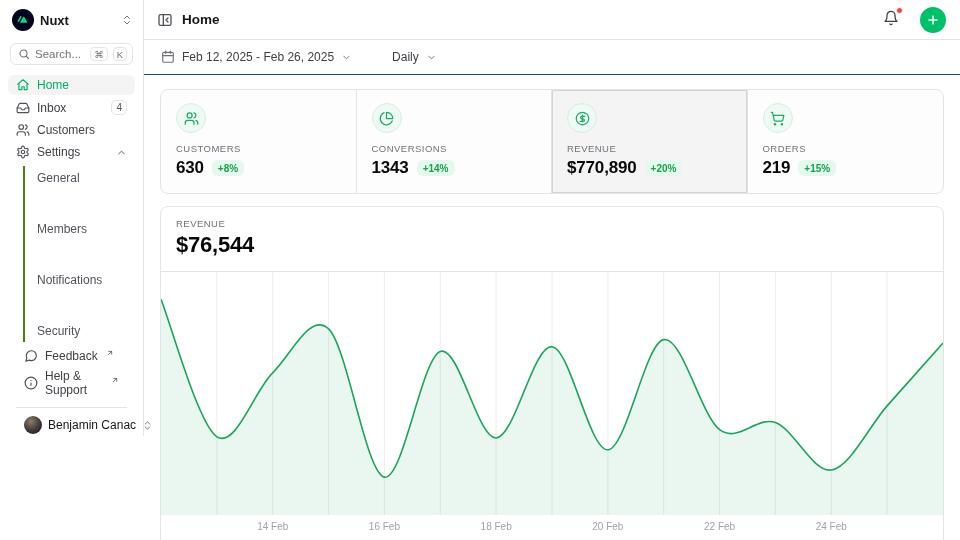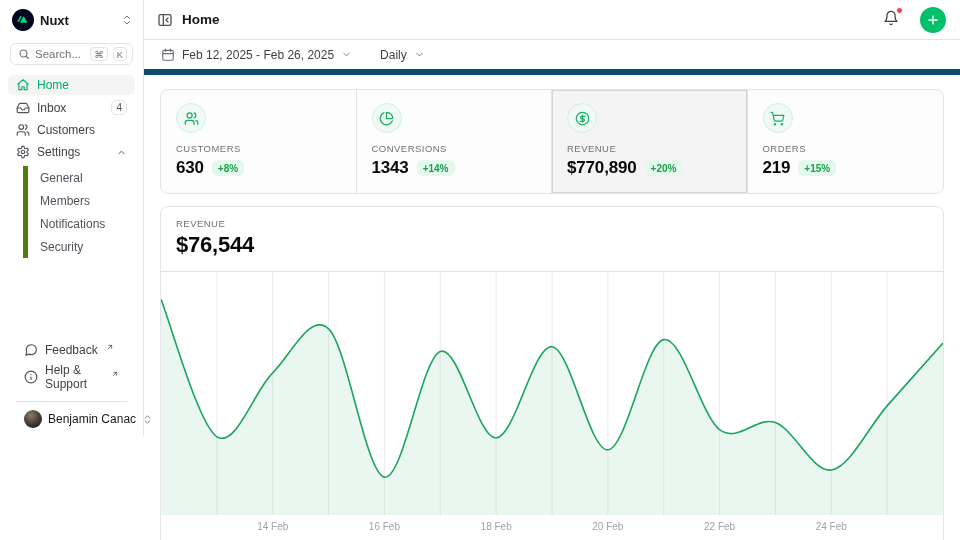--- a/index.html
+++ b/index.html
@@ -17,37 +17,37 @@
   .search-box { margin:6px 10px 2px; display:flex; align-items:center; gap:5px; border:1px solid #e4e4e7; border-radius:6px; padding:3px 5px 3px 7px; color:#71717a; font-size:11.5px; cursor:text; background:#fff; }
   .search-box .ph { flex:1; }
   .kbd { font-size:9.5px; border:1px solid #e4e4e7; border-radius:4px; padding:0 3px; color:#71717a; background:#fff; min-width:13px; height:14px; line-height:13px; text-align:center; }
   nav { padding:8px 8px 0; display:flex; flex-direction:column; gap:2px; flex:1; }
   .nav-item { display:flex; align-items:center; gap:7px; padding:3px 8px; border-radius:6px; color:#3f3f46; font-weight:500; cursor:pointer; }
   .nav-item .icon { color:#52525b; }
   .nav-item.active { background:#f4f4f5; color:#00b168; }
   .nav-item.active .icon { color:#00b168; }
   .spacer { flex:1; }
   .badge-count { border:1px solid #e4e4e7; border-radius:5px; font-size:10px; padding:0 4px; color:#52525b; height:15px; line-height:14px; background:#fff; }
-  .subnav { margin-left:15px; border-left:5px solid #4d7c0f; display:flex; flex-direction:column; margin-top:2px; }
+  .subnav { margin-left:15px; border-left:2px solid #4d7c0f; display:flex; flex-direction:column; margin-top:2px;gap:28px; }
   .subnav-item { padding:4.5px 4px 4.5px 12px; color:#52525b; font-weight:400; cursor:pointer; }
   .sidebar-bottom { padding:4px 16px 0; }
   .ext-arrow { color:#71717a; margin-left:1px; margin-bottom:6px; }
   .user-row { border-top:1px solid #e4e4e7; margin-top:7px; padding:8px 8px; display:flex; gap:6px; align-items:center; font-weight:500; cursor:pointer; }
   .avatar { width:18px; height:18px; border-radius:50%; background:radial-gradient(circle at 38% 30%, #8d7c69 0%, #4a4440 45%, #26262b 75%); flex:none; }
   .user-name { flex:1; font-size:12px; white-space:nowrap; color:#18181b; }
 
   
   main { flex:1; display:flex; flex-direction:column; min-width:0; }
   .topbar { height:40px; min-height:40px; border-bottom:1px solid #e4e4e7; display:flex; align-items:center; padding:0 8px 0 13px; gap:9px; }
   .panel-btn { color:#52525b; cursor:pointer; }
   .topbar-title { font-weight:600; font-size:13.5px; color:#18181b; }
   .bell-wrap { position:relative; margin-left:auto; color:#3f3f46; cursor:pointer; padding:4px; }
   .dot { position:absolute; top:1px; right:0px; width:7px; height:7px; border-radius:50%; background:#ef4444; border:1.5px solid #fff; }
   .plus-btn { width:26px; height:26px; border-radius:50%; background:#00c16a; color:#fff; display:flex; align-items:center; justify-content:center; margin:0 6px 0 8px; cursor:pointer; border:none; }
-  .toolbar { height:35px; min-height:35px; border-bottom:6px solid #0c4a6e; display:flex; align-items:center; gap:28px; padding:0 17px; font-size:12px; font-weight:500; color:#3f3f46; }
+  .toolbar { height:35px; min-height:35px; border-bottom:1px solid #0c4a6e; display:flex; align-items:center; gap:40px; padding:0 17px; font-size:12px; font-weight:500; color:#3f3f46; }
   .tb-btn { display:flex; align-items:center; gap:7px; cursor:pointer; }
 
   .content { padding:14px 16px 0; }
   .stats { display:grid; grid-template-columns:repeat(4,1fr); border:1px solid #e4e4e7; border-radius:8px; background:#fdfdfd; }
   .stat-cell { padding:13px 15px 15px; border-right:1px solid #e4e4e7; cursor:pointer; }
   .stat-cell:last-child { border-right:none; }
   .stat-cell.selected { background:#f4f4f5; box-shadow:inset 0 0 0 1px #d4d4d8; border-radius:1px; }
   .stat-icon { width:30px; height:30px; border-radius:50%; background:#eefaf3; border:1px solid #d5efe0; display:flex; align-items:center; justify-content:center; color:#1cab67; }
   .stat-label { margin-top:10px; font-size:9.5px; letter-spacing:.05em; color:#71717a; font-weight:500; }
   .stat-value-row { margin-top:4px; display:flex; align-items:center; gap:8px; }

